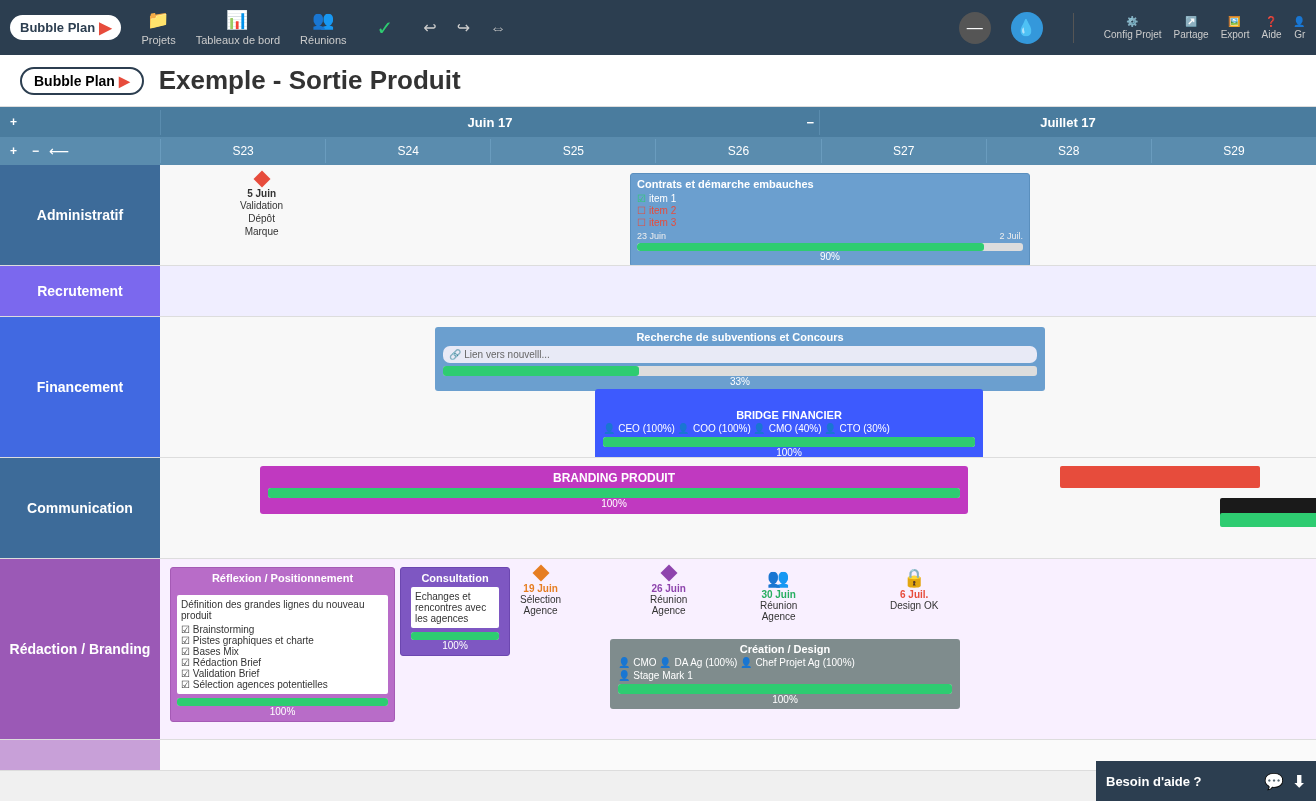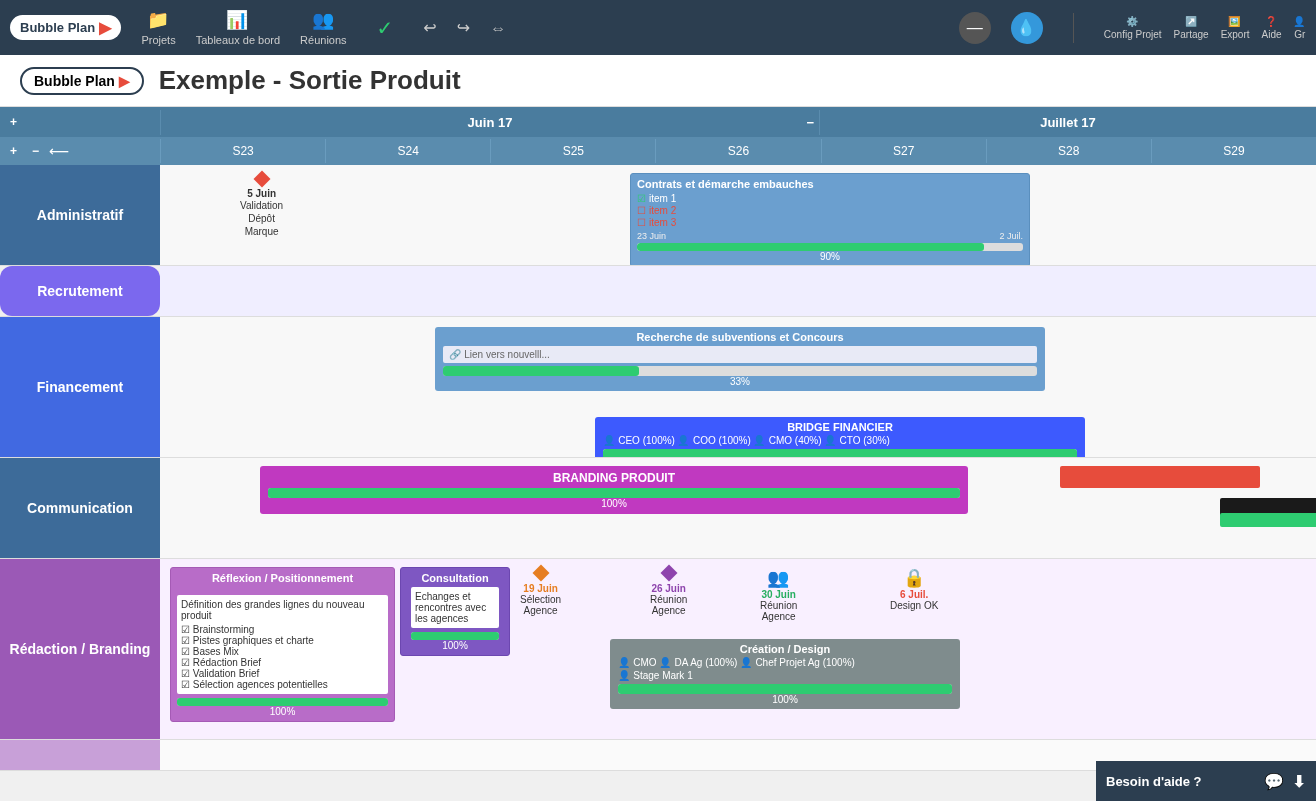--- a/index.html
+++ b/index.html
@@ -145,21 +145,21 @@
     }
     .row-content-inner {
       position: relative;
       width: 100%;
       height: 100%;
       min-height: 80px;
     }
 
     
     .color-admin { background: #3d6b99; text-align: right; }
-    .color-recrutement { background: #7b68ee; border-radius: 12px; }
+    .color-recrutement { background: #7b68ee; }
     .color-financement { background: #4169e1; }
     .color-identite { background: #9b59b6; }
     .progress-bar {
       height: 8px;
       border-radius: 3px;
       margin-top: 2px;
       position: relative;
       overflow: hidden;
     }
     .progress-fill {
@@ -417,28 +417,28 @@
 
     <div class="gantt-row gantt-row-tall">
       <div class="row-label color-financement">
         <span>Financement</span>
       </div>
       <div class="row-content" style="min-height:140px;">
         <div class="row-content-inner" style="min-height:140px;">
 
           <div style="position:absolute; left:275px; top:10px; width:610px; background:#6b9fcf; border-radius:3px; padding:4px 8px;">
             <div style="color:white; font-weight:bold; font-size:11px; text-align:center;">Recherche de subventions et Concours</div>
-            <div style="background:#e8eaf6; border-radius:2px; padding:3px 6px; margin:3px 0; font-size:10px; color:#666;">🔗 Lien vers nouvelll...</div>
+            <div style="background:#e8eaf6; border-radius:7px; padding:3px 6px; margin:3px 0; font-size:10px; color:#666;">🔗 Lien vers nouvelll...</div>
             <div style="background:#ddd; border-radius:3px; height:10px; margin-top:3px;">
               <div style="width:33%; height:100%; background:#2ecc71; border-radius:3px;"></div>
             </div>
             <div style="text-align:center; font-size:10px; color:white;">33%</div>
           </div>
 
-          <div style="position:absolute; left:435px; top:72px; width:490px; background:#3d5afe; border-radius:3px; padding:4px 8px;margin-top:28px;">
+          <div style="position:absolute; left:435px; top:72px; width:388px; background:#3d5afe; border-radius:3px; padding:20px 8px;">
             <div style="color:white; font-weight:bold; font-size:11px; text-align:center;">BRIDGE FINANCIER</div>
             <div style="font-size:10px; color:white; margin:2px 0;">
               <span>👤 CEO (100%)</span>
               <span> 👤 COO (100%)</span>
               <span> 👤 CMO (40%)</span>
               <span> 👤 CTO (30%)</span>
             </div>
             <div style="background:#ddd; border-radius:3px; height:10px; margin-top:3px;">
               <div style="width:100%; height:100%; background:#2ecc71; border-radius:3px;"></div>
             </div>

